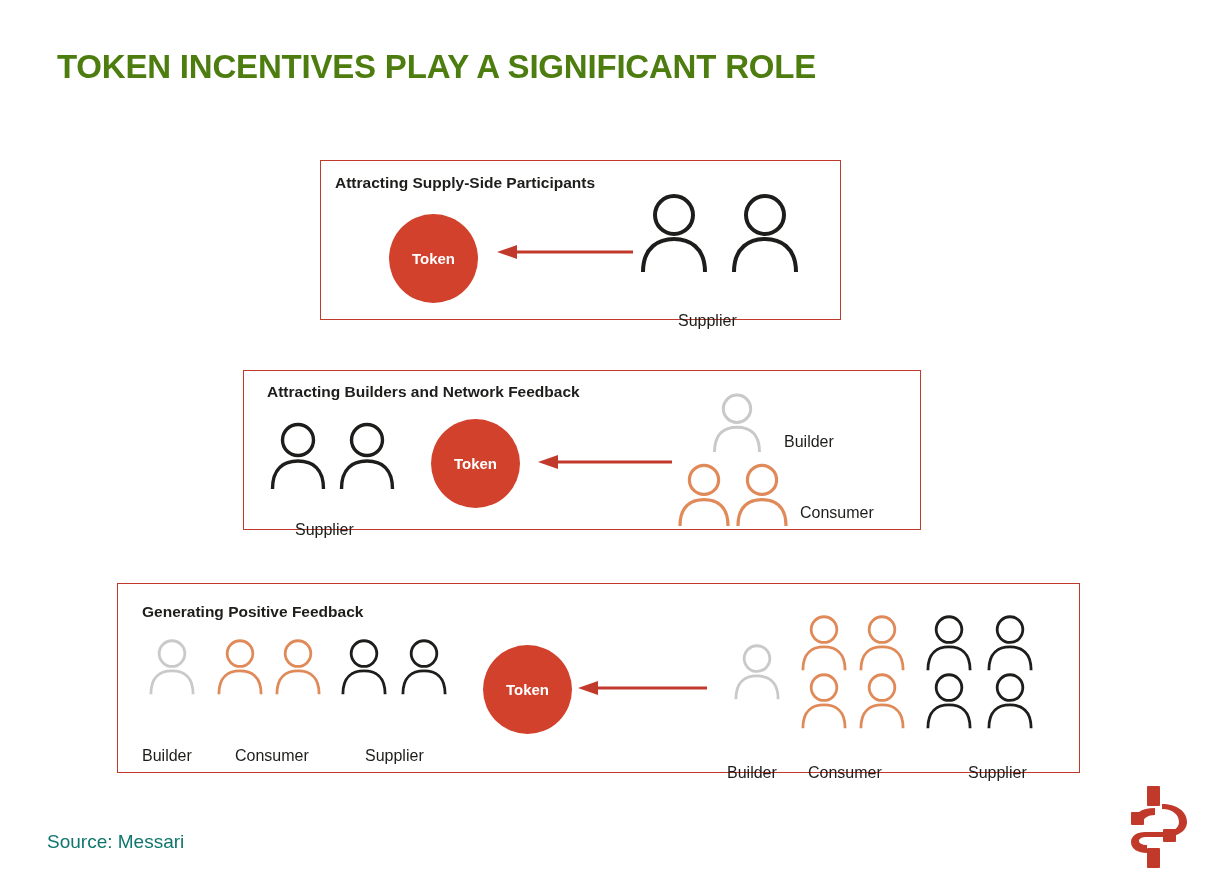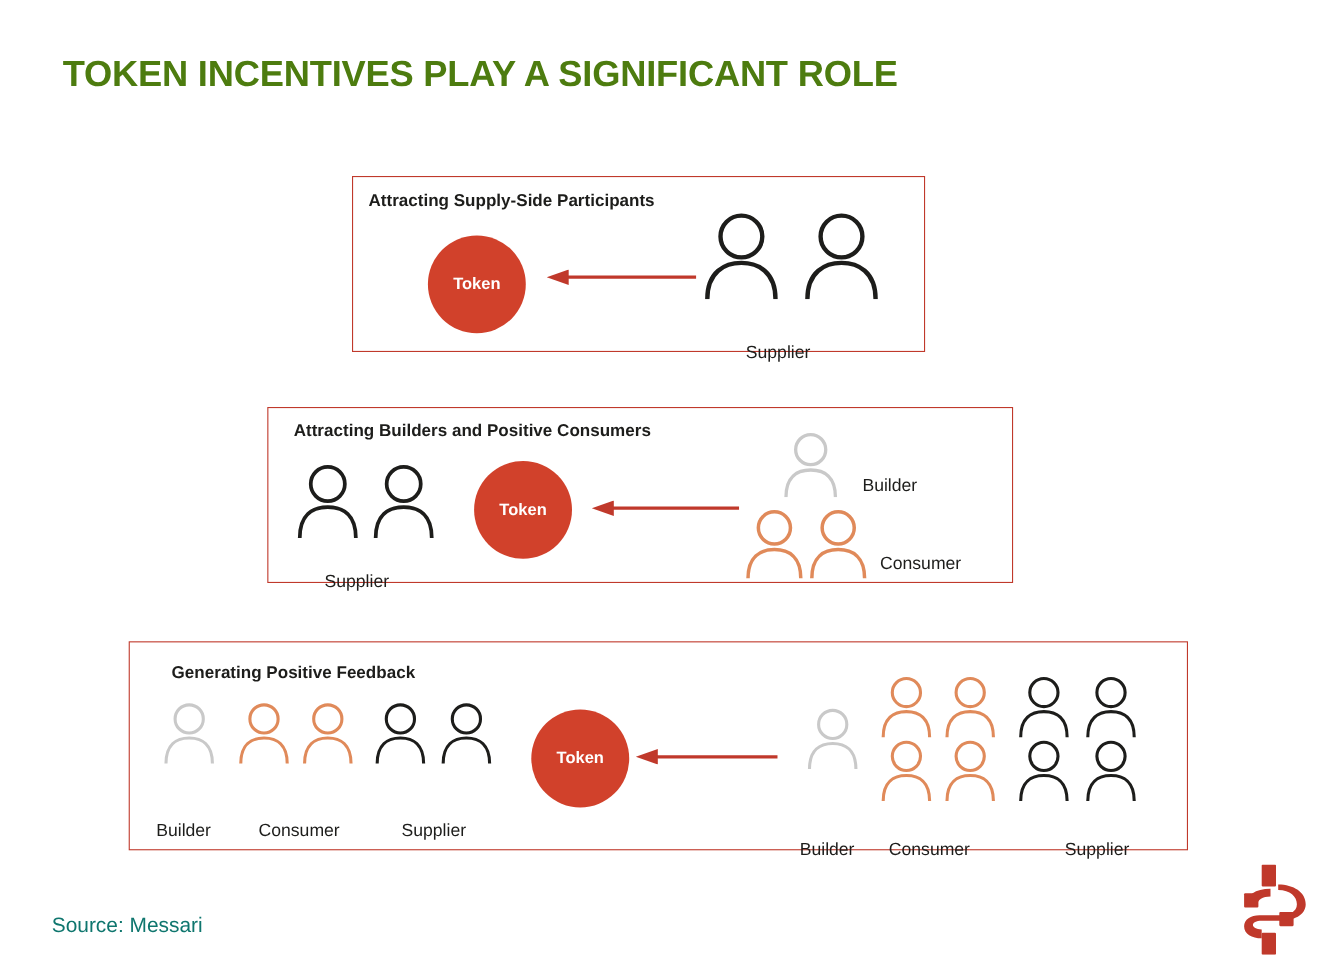--- a/index.html
+++ b/index.html
@@ -132,21 +132,21 @@
 <div class="person" style="left:730px; top:192px;">
   <svg width="70" height="80" viewBox="0 0 70 80">
     <circle cx="35" cy="23" r="19" fill="none" stroke="#1d1d1b" stroke-width="4"></circle>
     <path d="M4 80 C4 55 20 47 35 47 C50 47 66 55 66 80" fill="none" stroke="#1d1d1b" stroke-width="4"></path>
   </svg>
 </div>
 <div class="label" style="left:678px; top:288px;">Supplier</div>
 
 <div class="panel" id="panel-2"></div>
 
-<div class="panel-title" style="left:267px; top:383px;">Attracting Builders and Positive Consumers</div>
+<div class="panel-title" style="left:267px; top:383px;">Attracting Builders and Network Feedback</div>
 
 <div class="token" id="token-2">Token</div>
 
 <div class="person" style="left:269px; top:421px;">
   <svg width="58" height="68" viewBox="0 0 58 68">
     <circle cx="29" cy="19" r="15.5" fill="none" stroke="#1d1d1b" stroke-width="3.4"></circle>
     <path d="M3.5 68 C3.5 47 15 40 29 40 C43 40 54.5 47 54.5 68" fill="none" stroke="#1d1d1b" stroke-width="3.4"></path>
   </svg>
 </div>
 <div class="person" style="left:338px; top:421px;">
@@ -181,21 +181,21 @@
 <div class="person" style="left:733px; top:462px;">
   <svg width="58" height="64" viewBox="0 0 58 68">
     <circle cx="29" cy="19" r="15.5" fill="none" stroke="#e08a5a" stroke-width="3.4"></circle>
     <path d="M3.5 68 C3.5 47 15 40 29 40 C43 40 54.5 47 54.5 68" fill="none" stroke="#e08a5a" stroke-width="3.4"></path>
   </svg>
 </div>
 <div class="label" style="left:800px; top:480px;">Consumer</div>
 
 <div class="panel" id="panel-3"></div>
 
-<div class="panel-title" style="left:142px; top:603px;margin-left:14px;">Generating Positive Feedback</div>
+<div class="panel-title" style="left:142px; top:603px;">Generating Positive Feedback</div>
 
 <div class="token" id="token-3">Token</div>
 
 <div class="person" style="left:148px; top:635px;">
   <svg width="48" height="62" viewBox="0 0 58 68">
     <circle cx="29" cy="19" r="15.5" fill="none" stroke="#c9c9c9" stroke-width="3.4"></circle>
     <path d="M3.5 68 C3.5 47 15 40 29 40 C43 40 54.5 47 54.5 68" fill="none" stroke="#c9c9c9" stroke-width="3.4"></path>
   </svg>
 </div>
 <div class="person" style="left:216px; top:635px;">

